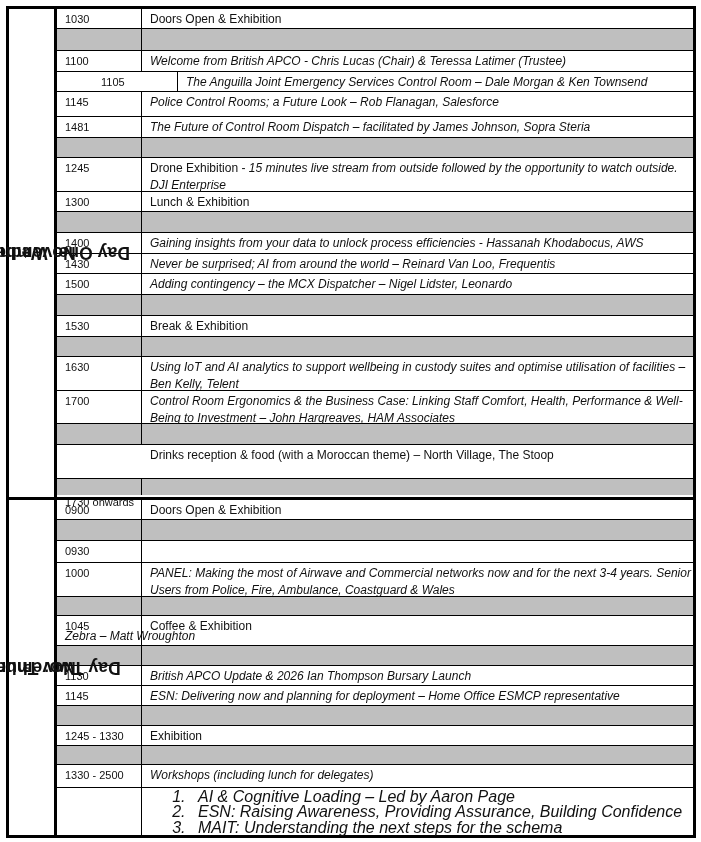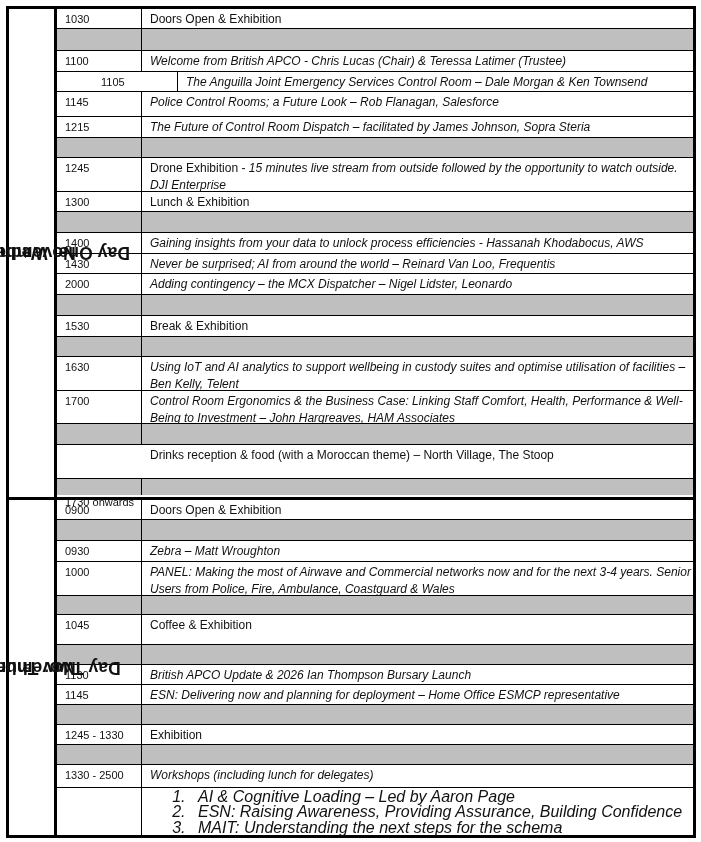--- a/index.html
+++ b/index.html
@@ -46,21 +46,21 @@
       </div>
       <div class="row" style="height: 20px; padding-left: 36px;">
         <div class="time">1105</div>
         <div class="desc"><span></span><span class="it">The Anguilla Joint Emergency Services Control Room – Dale Morgan &amp; Ken Townsend</span></div>
       </div>
       <div class="row" style="height: 25px;">
         <div class="time">1145</div>
         <div class="desc"><span></span><span class="it">Police Control Rooms; a Future Look – Rob Flanagan, Salesforce</span></div>
       </div>
       <div class="row" style="height: 21px;">
-        <div class="time">1215</div>
+        <div class="time">1481</div>
         <div class="desc"><span></span><span class="it">The Future of Control Room Dispatch –  facilitated by James Johnson, Sopra Steria</span></div>
       </div>
       <div class="row gray" style="height: 20px;">
         <div class="time"></div>
         <div class="desc"></div>
       </div>
       <div class="row" style="height: 34px; justify-content: space-between;">
         <div class="time">1245</div>
         <div class="desc"><span>Drone Exhibition - </span><span class="it">15 minutes live stream from outside followed by  the opportunity to watch outside. DJI Enterprise</span></div>
       </div>
@@ -74,21 +74,21 @@
       </div>
       <div class="row" style="height: 21px;">
         <div class="time">1400</div>
         <div class="desc"><span></span><span class="it">Gaining insights from your data to unlock process efficiencies - Hassanah Khodabocus, AWS</span></div>
       </div>
       <div class="row" style="height: 20px;">
         <div class="time">1430</div>
         <div class="desc"><span></span><span class="it">Never be surprised; AI from around the world – Reinard Van Loo, Frequentis</span></div>
       </div>
       <div class="row" style="height: 21px;">
-        <div class="time">2000</div>
+        <div class="time">1500</div>
         <div class="desc"><span></span><span class="it">Adding contingency – the MCX Dispatcher – Nigel Lidster, Leonardo</span></div>
       </div>
       <div class="row gray" style="height: 21px;">
         <div class="time"></div>
         <div class="desc"></div>
       </div>
       <div class="row" style="height: 21px;">
         <div class="time">1530</div>
         <div class="desc"><span>Break &amp; Exhibition</span><span class="it"></span></div>
       </div>
@@ -125,21 +125,21 @@
   </div>
   <div class="rows" id="rows2">
       <div class="row" style="height: 20px;">
         <div class="time">0900</div>
         <div class="desc"><span>Doors Open &amp; Exhibition</span><span class="it"></span></div>
       </div>
       <div class="row gray" style="height: 22px;">
         <div class="time"></div>
         <div class="desc"></div>
       </div>
-      <div class="row" style="height: 22px;">
+      <div class="row" style="height: 22px; flex-direction: column;">
         <div class="time">0930</div>
         <div class="desc"><span></span><span class="it">Zebra – Matt Wroughton</span></div>
       </div>
       <div class="row" style="height: 34px;">
         <div class="time">1000</div>
         <div class="desc"><span></span><span class="it">PANEL: Making the most of Airwave and Commercial networks now and for the next 3-4 years. Senior Users from Police, Fire, Ambulance, Coastguard &amp; Wales</span></div>
       </div>
       <div class="row gray" style="height: 20px;">
         <div class="time"></div>
         <div class="desc"></div>

